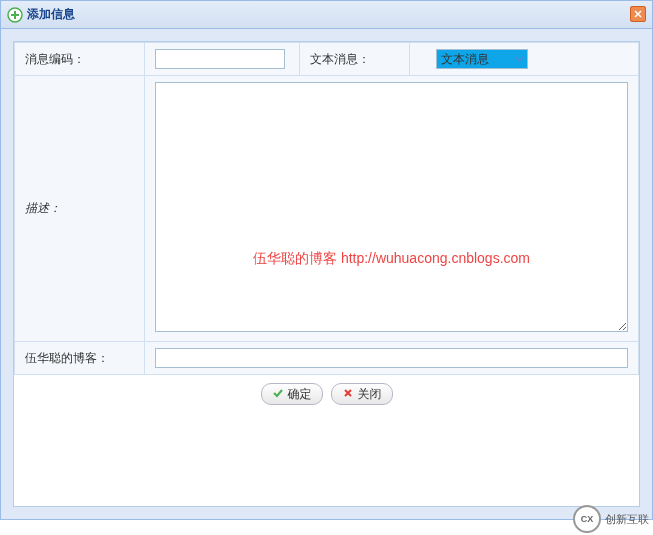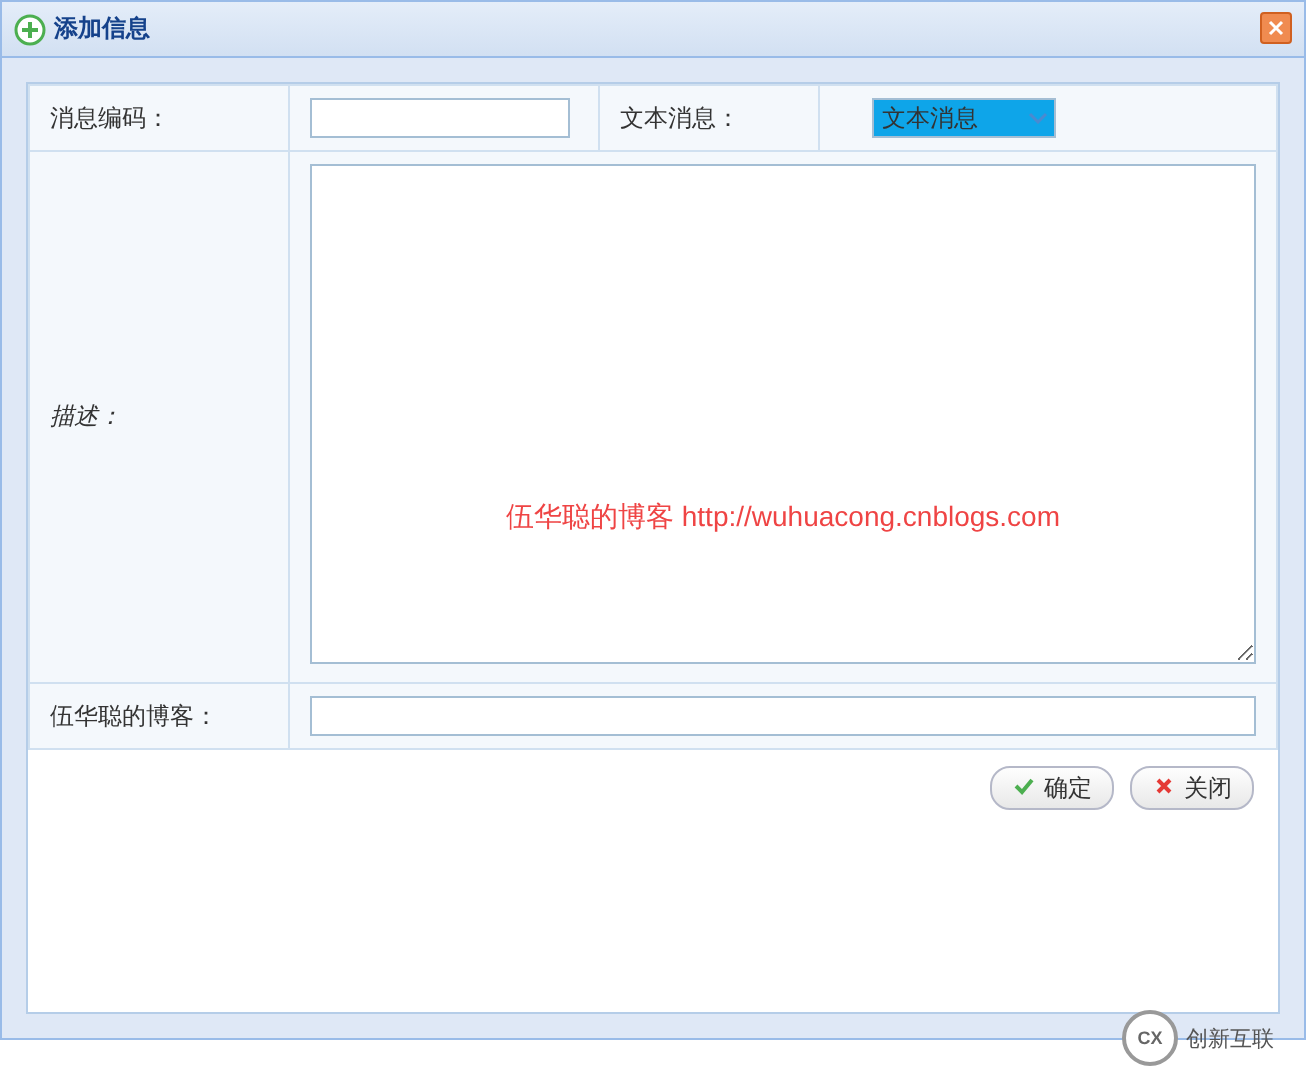--- a/index.html
+++ b/index.html
@@ -154,21 +154,21 @@
       transform: translate(-50%, -50%);
       color: #ef4444;
       font-size: 14px;
       pointer-events: none;
       white-space: nowrap;
       margin-top: 11px;
     }
     .button-bar {
       padding: 8px 12px;
       display: flex;
-      justify-content: flex-end;
+      justify-content: center;
       gap: 8px;
       background: #fff;
       flex: 1;
       align-items: flex-start;
     }
     .btn {
       display: inline-flex;
       align-items: center;
       gap: 4px;
       padding: 2px 10px;
@@ -183,21 +183,21 @@
     .check-icon {
       color: #4caf50;
       font-weight: bold;
     }
     .x-icon {
       color: #e53935;
       font-weight: bold;
     }
     .footer-logo {
       position: absolute;
-      right: 16px;
+      right: 4px;
       bottom: 2px;
       display: flex;
       align-items: center;
       gap: 4px;
       font-size: 11px;
       color: #666;
     }
     .logo-circle {
       width: 28px;
       height: 28px;

